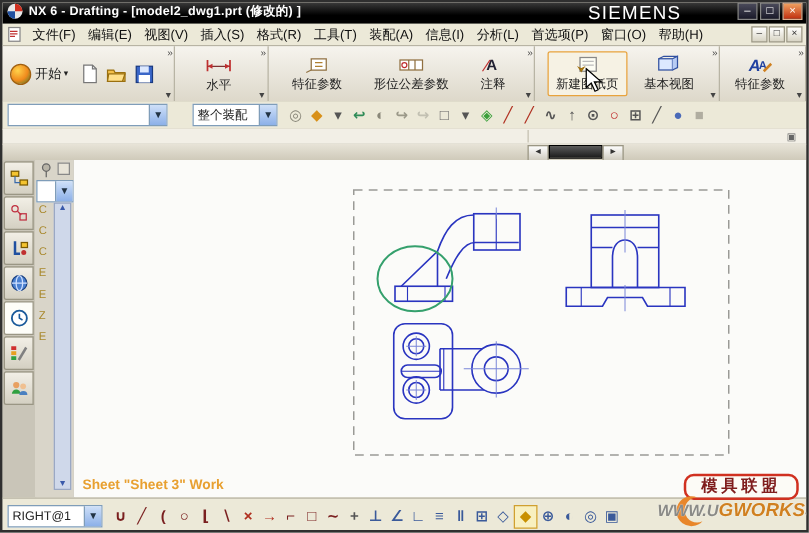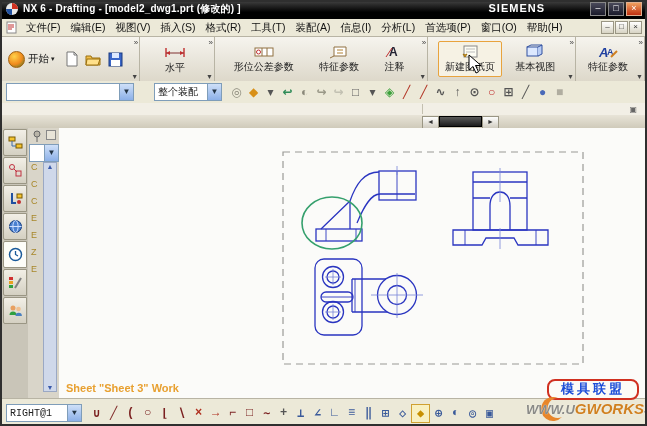--- a/index.html
+++ b/index.html
@@ -2,21 +2,21 @@
 <html><head>
 <meta charset="utf-8">
 <style>
   html,body{margin:0;padding:0;background:#555;}
   #app{position:relative;width:647px;height:426px;background:#d6d2c6;font-family:"Liberation Sans","DejaVu Sans",sans-serif;
        border:2px solid #2f2f2f;box-sizing:border-box;overflow:hidden;}
   .abs{position:absolute;}
   
   #titlebar{left:0;top:0;right:0;height:17px;background:linear-gradient(#3a3a3a,#000 60%);display:flex;align-items:flex-start;color:#fff;font-size:10px;}
   #title-text{font-weight:bold;letter-spacing:.2px;margin-left:4px;}
-  #brand{position:absolute;right:100px;font-weight:bold;font-size:11px;letter-spacing:1px;}
+  #brand{position:absolute;right:100px;font-weight:normal;font-size:15px;letter-spacing:1px;}
   .tb-ctl{width:14px;height:12px;margin-left:2px;border:1px solid #888;background:linear-gradient(#4a4a5a,#1a1a2a);
           color:#fff;font-size:9px;line-height:10px;text-align:center;}
   .tb-ctl.close{background:linear-gradient(#f0a060,#c03010);border-color:#e0b090;}
   
   #menubar{left:0;top:17px;right:0;height:17px;background:#ece9d8;border-bottom:1px solid #b8b4a4;display:flex;align-items:center;font-size:10.5px;color:#111;}
   .menu-item{padding:1px 5px;white-space:nowrap;}
   .mdi-ctl{width:11px;height:11px;border:1px solid #9a9684;background:linear-gradient(#fff,#d8d4c4);font-size:8px;line-height:9px;text-align:center;color:#333;margin-left:1px;}
   
   #toolbar{left:0;top:35px;right:0;height:44px;background:linear-gradient(#f6f4ee,#ddd8ca);border-bottom:1px solid #b0ac9c;display:flex;}
   .tb-section{position:relative;height:100%;border-right:1px solid #b8b4a4;display:flex;align-items:center;padding:0 10px 0 6px;}
@@ -49,26 +49,26 @@
   .res-tab{width:22px;height:25px;margin:1px auto;background:linear-gradient(#f2efe6,#d4d0c2);border:1px solid #9a9684;border-radius:2px 0 0 2px;display:flex;align-items:center;justify-content:center;}
   .res-tab.active{background:#fdfdf8;}
   #palette{left:26px;top:126px;width:31px;height:270px;background:#d9d5c9;border-right:1px solid #9a9684;}
   #palette-combo{position:absolute;left:1px;top:16px;width:28px;}
   #pal-list{position:absolute;left:1px;top:34px;bottom:6px;width:10px;font-size:9px;color:#a8872a;display:flex;flex-direction:column;gap:7px;padding-left:2px;}
   #pal-scroll{position:absolute;right:2px;top:34px;bottom:6px;width:12px;background:#cfd8ea;border:1px solid #9aa8c4;display:flex;flex-direction:column;justify-content:space-between;align-items:center;font-size:7px;color:#3a5aaa;}
   
   #graphics{left:57px;top:126px;right:0;height:270px;background:#fbfbf9;}
   #sheet-status{position:absolute;left:7px;bottom:4px;color:#e8a030;font-weight:bold;font-size:11px;}
   
-  #bottombar{left:0;top:396px;right:0;height:28px;background:#ece9d8;border-top:1px solid #b8b4a4;display:flex;align-items:center;font-family:Liberation Mono, monospace;}
+  #bottombar{left:0;top:396px;right:0;height:28px;background:#ece9d8;border-top:1px solid #b8b4a4;display:flex;align-items:center;}
   #bottom-icons{display:flex;align-items:center;margin-left:6px;}
   #bottom-icons span.hl{background:#f8f0c0;border:1px solid #d0a030;}
   
   #watermark{pointer-events:none;}
-  #wm-badge{position:absolute;left:545px;top:377px;width:88px;height:17px;border:2px solid #d03020;border-radius:8px;color:#1d4ed8;font-weight:bold;font-size:13px;text-align:center;line-height:16px;letter-spacing:3px;background:rgba(255,250,240,.25);}
+  #wm-badge{position:absolute;left:545px;top:377px;width:88px;height:17px;border:2px solid #d03020;border-radius:8px;color:#7f1d1d;font-weight:bold;font-size:13px;text-align:center;line-height:16px;letter-spacing:3px;background:rgba(255,250,240,.25);}
   #wm-url{position:absolute;left:524px;top:398px;font-style:italic;font-weight:bold;font-size:13px;color:#8a8a86;text-shadow:0 0 1px #fff;}
   #wm-url b{color:#d08020;font-size:15px;}
   #wm-moon{position:absolute;left:536px;top:393px;}
 </style>
 </head>
 <body>
 
 <div id="app">
 
   <div class="abs" id="titlebar">
@@ -149,33 +149,33 @@
             <path d="M3,9 l4,-2 v4 z M21,9 l-4,-2 v4 z" fill="#c03030"></path>
         </svg>
         <span>水平</span>
       </div>
       <span class="ovf">»</span>
       <span class="drop">▼</span>
     </div>
     <div class="tb-section" style="width:204px;justify-content:space-around">
       <div class="tb-btn">
         <svg width="22" height="15">
+            <path d="M6,3 h12 v9 h-12 z" fill="#fff" stroke="#907040"></path>
+            <path d="M6,12 l-4,2" stroke="#907040"></path>
+            <path d="M9,6 h6 M9,9 h6" stroke="#b08030"></path>
+          </svg>
+        <span>特征参数</span>
+      </div>
+      <div class="tb-btn">
+        <svg width="22" height="15">
             <rect x="2" y="4" width="18" height="8" fill="#fff" stroke="#907040"></rect>
             <path d="M9,4 v8 M14,4 v8" stroke="#907040"></path>
             <circle cx="5.5" cy="8" r="2" fill="none" stroke="#c03030"></circle>
           </svg>
         <span>形位公差参数</span>
-      </div>
-      <div class="tb-btn">
-        <svg width="22" height="15">
-            <path d="M6,3 h12 v9 h-12 z" fill="#fff" stroke="#907040"></path>
-            <path d="M6,12 l-4,2" stroke="#907040"></path>
-            <path d="M9,6 h6 M9,9 h6" stroke="#b08030"></path>
-          </svg>
-        <span>特征参数</span>
       </div>
       <div class="tb-btn">
         <svg width="20" height="15">
             <text x="5" y="12" font-size="12" font-weight="bold" fill="#223">A</text>
             <path d="M2,13 l6,-9" stroke="#c03030"></path>
           </svg>
         <span>注释</span>
       </div>
       <span class="ovf">»</span>
       <span class="drop">▼</span>

